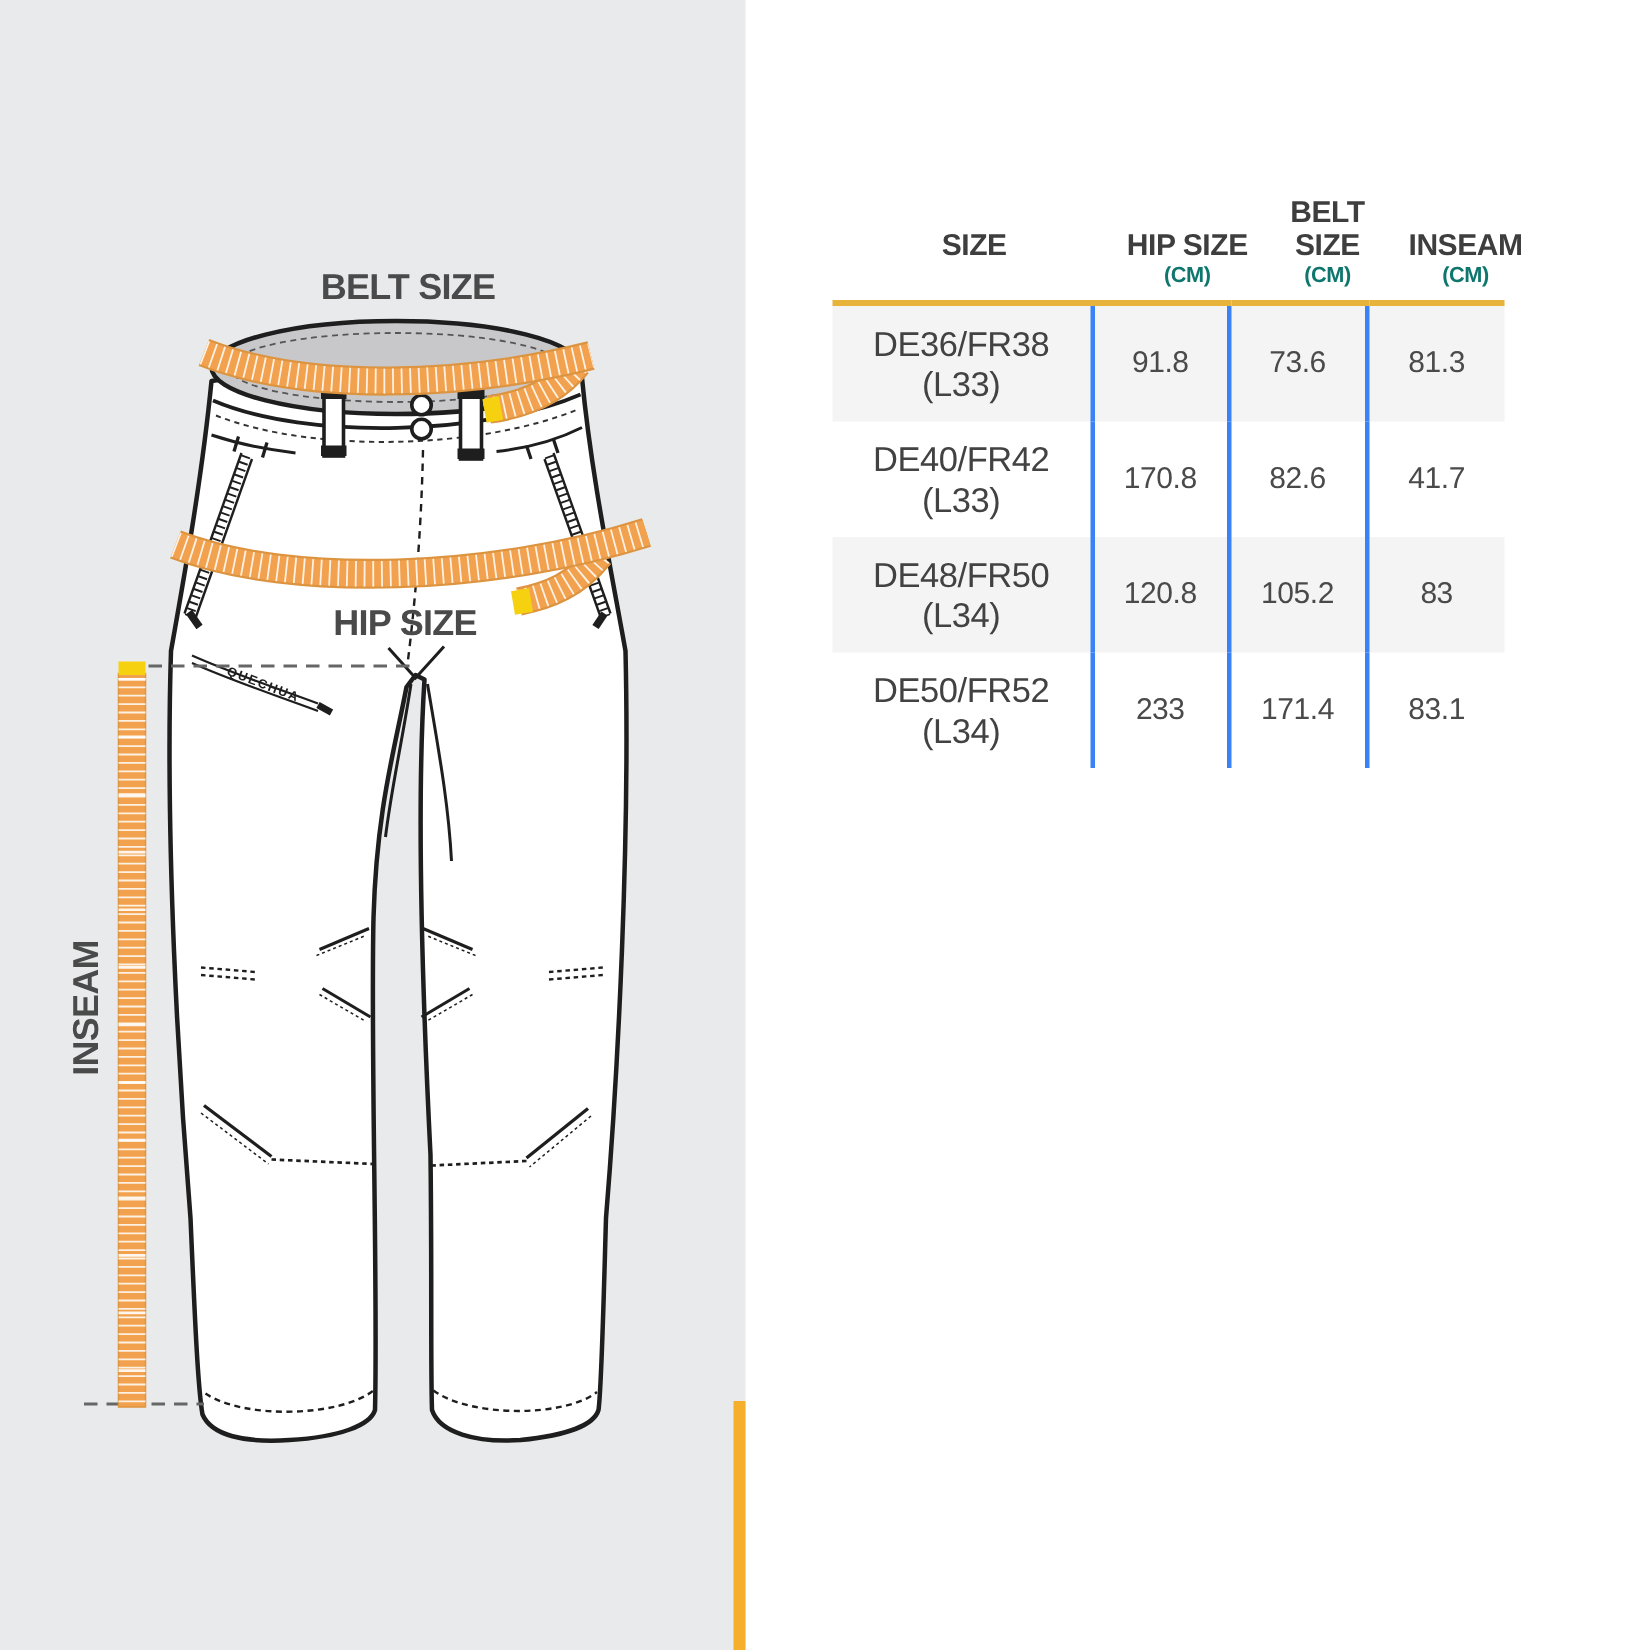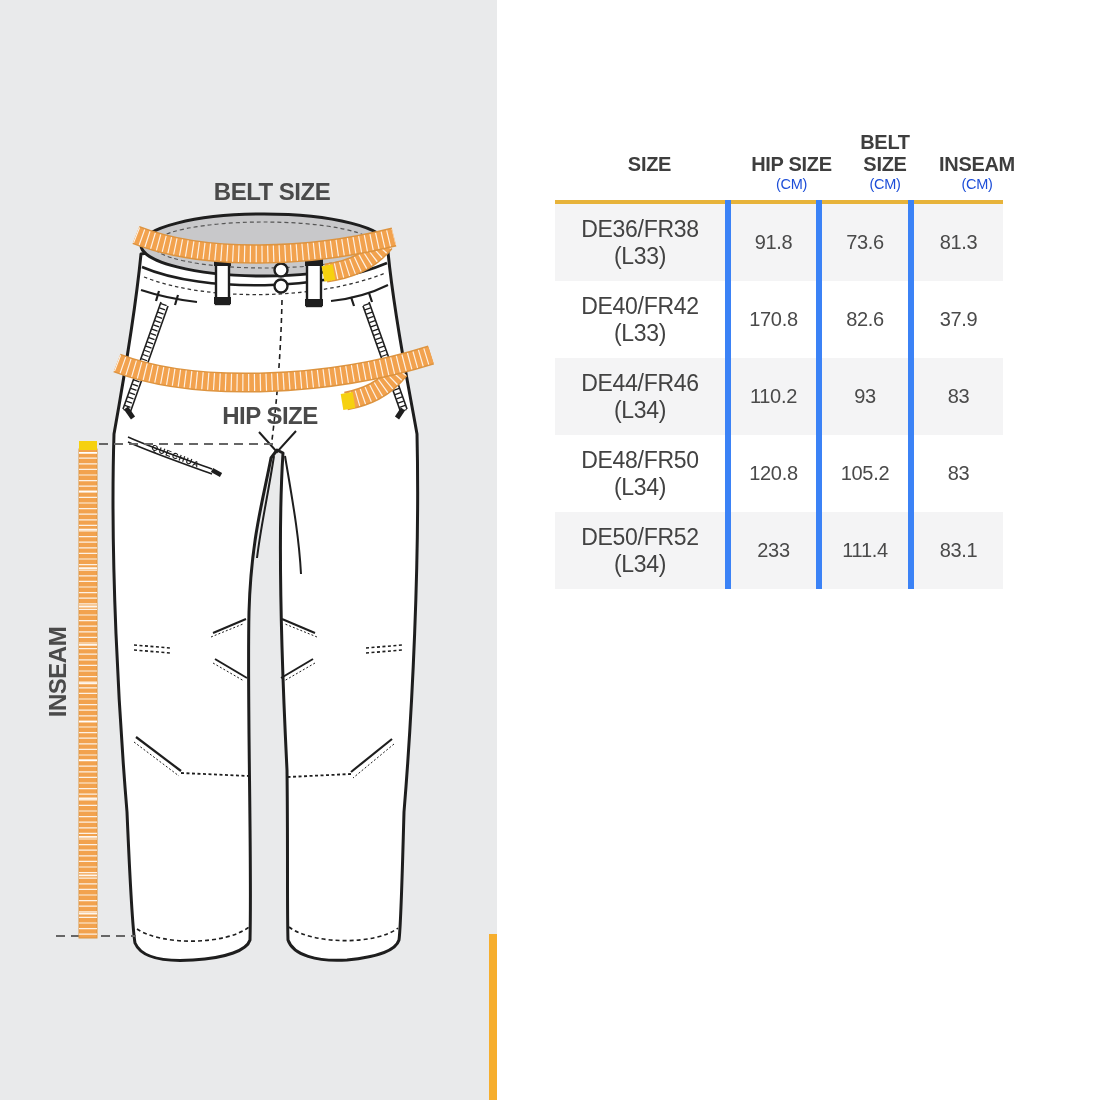--- a/index.html
+++ b/index.html
@@ -18,29 +18,29 @@
   .brand-label{position:absolute;left:150px;top:451px;transform:rotate(21deg);
                font-size:8.5px;font-weight:bold;letter-spacing:1.2px;color:#1e1e1e;}
   .accent-bar{position:absolute;left:489px;top:934px;width:8px;height:166px;background:#F6AE2D;}
   
   .table-wrap{position:absolute;left:555px;top:131px;width:448px;}
   table{border-collapse:collapse;width:448px;table-layout:fixed;}
   col.c1{width:173px;} col.c2{width:91px;} col.c3{width:92px;} col.c4{width:92px;}
   thead th{vertical-align:bottom;padding:0 0 7px 0;border-bottom:4px solid #E7B33A;}
   .h-label{font-size:20px;font-weight:bold;color:#3e3e3e;letter-spacing:-0.3px;
            text-align:center;line-height:22px;}
-  .h-unit{font-size:14.5px;font-weight:normal;color:#1d4ed8;text-align:center;
+  .h-unit{font-size:14.5px;font-weight:bold;color:#0f766e;text-align:center;
           height:18px;line-height:18px;letter-spacing:-0.3px;}
   th.sh1 .h-label,th.sh1 .h-unit{position:relative;left:8px;}
   th.sh2 .h-label,th.sh2 .h-unit{position:relative;left:18px;}
   th.sh3 .h-label,th.sh3 .h-unit{position:relative;left:20px;}
   tbody td{height:77px;text-align:center;vertical-align:middle;font-size:20px;
            color:#4a4a4a;letter-spacing:-0.3px;padding:0;}
   tbody td.size-cell{font-size:23px;color:#424242;}
-  tbody td + td{border-left:6px solid #3b82f6;}
+  tbody td + td{border-left:3px solid #3b82f6;}
   tbody tr:nth-child(odd){background:#F4F4F5;}
   
   .notes{position:absolute;left:552px;top:966px;width:530px;font-size:19px;
          color:#333333;line-height:38px;letter-spacing:-0.2px;}
   .notes b{color:#1f1f1f;}
 </style>
 </head>
 <body>
 
 <div class="canvas">
@@ -209,38 +209,32 @@
         <tr>
           <td class="size-cell">DE36/FR38 (L33)</td>
           <td>91.8</td>
           <td>73.6</td>
           <td>81.3</td>
         </tr>
         <tr>
           <td class="size-cell">DE40/FR42 (L33)</td>
           <td>170.8</td>
           <td>82.6</td>
-          <td>37.9</td>
-        </tr>
-        <tr>
-          <td class="size-cell">DE44/FR46 (L34)</td>
-          <td>110.2</td>
-          <td>93</td>
-          <td>83</td>
+          <td>41.7</td>
         </tr>
         <tr>
           <td class="size-cell">DE48/FR50 (L34)</td>
           <td>120.8</td>
           <td>105.2</td>
           <td>83</td>
         </tr>
         <tr>
           <td class="size-cell">DE50/FR52 (L34)</td>
           <td>233</td>
-          <td>111.4</td>
+          <td>171.4</td>
           <td>83.1</td>
         </tr>
       </tbody>
     </table>
   </div>
 
 
 </div>
 
 </body></html>

